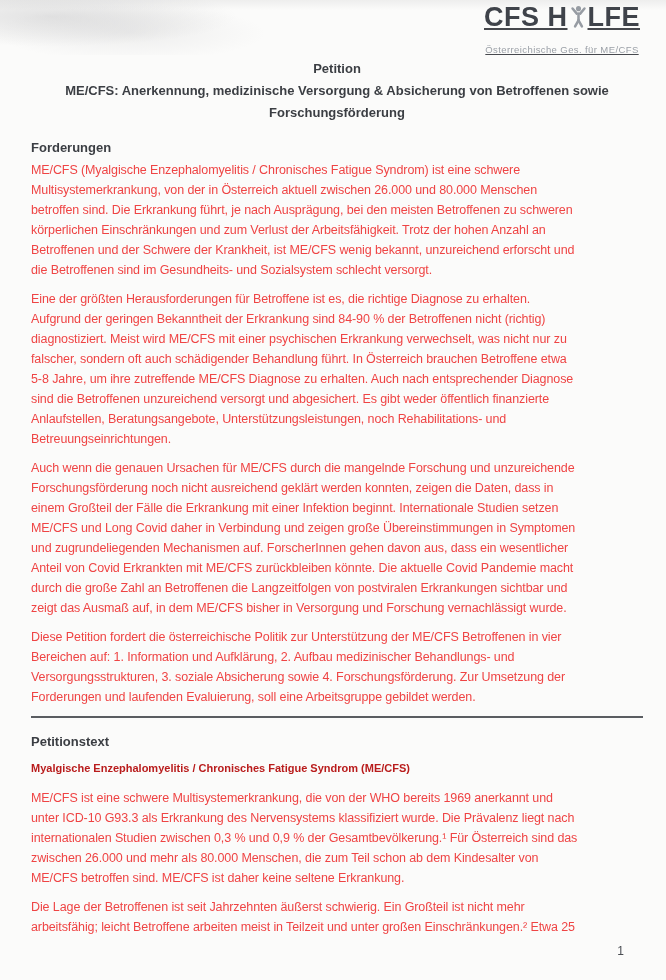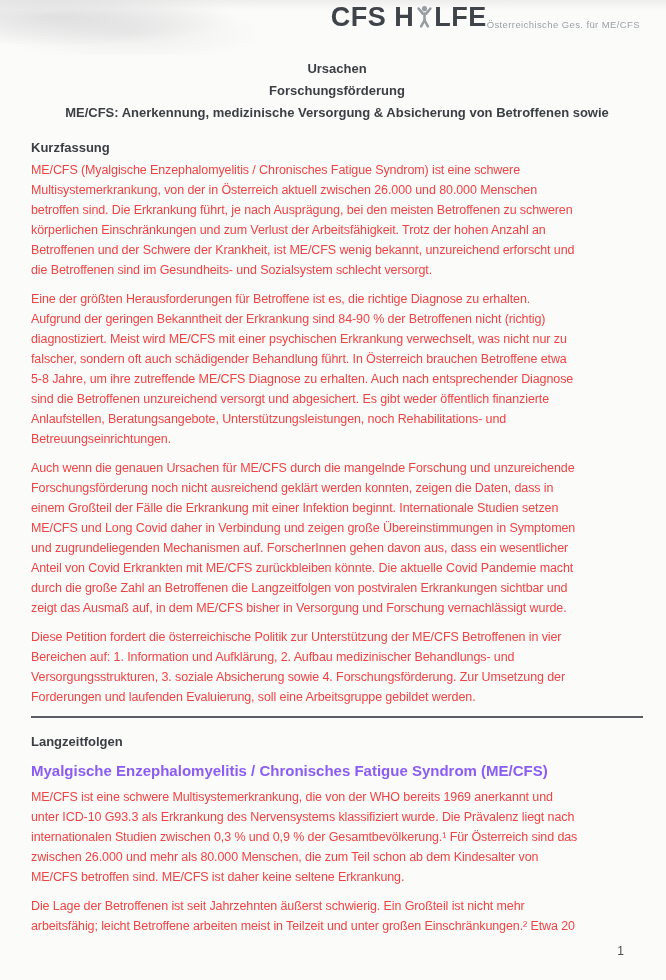--- a/index.html
+++ b/index.html
@@ -20,21 +20,21 @@
     pointer-events:none;
   }
   .smudge-top {
     position:absolute; left:0; top:0; width:666px; height:10px;
     background:linear-gradient(to bottom, rgba(120,120,125,.10), rgba(120,120,125,0));
     pointer-events:none;
   }
   
   .logo {
     position:absolute; top:4px; right:26px;
-    display:flex; align-items:flex-end;
+    display:flex; flex-direction:column; align-items:center;text-decoration:underline;
   }
   .logo-word {
     display:flex; align-items:flex-end;
     font-size:27px; font-weight:600; letter-spacing:.5px;
     color:#3f434a; line-height:26px;
   }
   .logo-person { width:17px; height:24px; margin:0 1px 1px 2px; }
   .logo-tagline {
     font-size:9.5px; letter-spacing:.4px; color:#9ba0a7; margin-top:14px;
   }
@@ -42,22 +42,22 @@
   .content { position:absolute; left:31px; top:58px; width:612px; }
   .title-block {
     text-align:center; font-weight:bold; font-size:13px;
     line-height:22px; color:#3b3e43;
   }
   .section-heading {
     font-weight:bold; font-size:13px; color:#3b3e43;
     margin:16px 0 1px;
   }
   .sub-heading {
-    font-weight:bold; font-size:15px; color:#8b5cf6;
-    margin:13px 0 8px;
+    font-weight:bold; font-size:11px; color:#b91c1c;
+    margin:13px 0 14px;
   }
   .para {
     font-size:12.5px; line-height:20px; letter-spacing:-0.1px;
     margin:5px 0 9px; white-space:pre-line; color:#ef4444;
   }
   .divider {
     border:none; border-top:2px solid #5a5d61;
     margin:7px 0 0 0; width:100%; height:0;
   }
   .page-number {
@@ -87,27 +87,27 @@
         <circle cx="10" cy="3.2" r="3" fill="#979ca3"></circle>
       </svg>
       <span>LFE</span>
     </div>
     <div class="logo-tagline">Österreichische Ges. für ME/CFS</div>
   </div>
 
   <div class="content">
 
     <div class="title-block">
-      <div>Ursachen</div>
+      <div>Petition</div>
+      <div>ME/CFS: Anerkennung, medizinische Versorgung &amp; Absicherung von Betroffenen sowie</div>
       <div>Forschungsförderung</div>
-      <div>ME/CFS: Anerkennung, medizinische Versorgung &amp; Absicherung von Betroffenen sowie</div>
     </div>
 
     <div>
-      <div class="section-heading">Kurzfassung</div>
+      <div class="section-heading">Forderungen</div>
       <p class="para">ME/CFS (Myalgische Enzephalomyelitis / Chronisches Fatigue Syndrom) ist eine schwere
 Multisystemerkrankung, von der in Österreich aktuell zwischen 26.000 und 80.000 Menschen
 betroffen sind. Die Erkrankung führt, je nach Ausprägung, bei den meisten Betroffenen zu schweren
 körperlichen Einschränkungen und zum Verlust der Arbeitsfähigkeit. Trotz der hohen Anzahl an
 Betroffenen und der Schwere der Krankheit, ist ME/CFS wenig bekannt, unzureichend erforscht und
 die Betroffenen sind im Gesundheits- und Sozialsystem schlecht versorgt.</p>
       <p class="para">Eine der größten Herausforderungen für Betroffene ist es, die richtige Diagnose zu erhalten.
 Aufgrund der geringen Bekanntheit der Erkrankung sind 84-90 % der Betroffenen nicht (richtig)
 diagnostiziert. Meist wird ME/CFS mit einer psychischen Erkrankung verwechselt, was nicht nur zu
 falscher, sondern oft auch schädigender Behandlung führt. In Österreich brauchen Betroffene etwa
@@ -125,28 +125,28 @@
 zeigt das Ausmaß auf, in dem ME/CFS bisher in Versorgung und Forschung vernachlässigt wurde.</p>
       <p class="para">Diese Petition fordert die österreichische Politik zur Unterstützung der ME/CFS Betroffenen in vier
 Bereichen auf: 1. Information und Aufklärung, 2. Aufbau medizinischer Behandlungs- und
 Versorgungsstrukturen, 3. soziale Absicherung sowie 4. Forschungsförderung. Zur Umsetzung der
 Forderungen und laufenden Evaluierung, soll eine Arbeitsgruppe gebildet werden.</p>
     </div>
 
     <hr class="divider">
 
     <div>
-      <div class="section-heading">Langzeitfolgen</div>
+      <div class="section-heading">Petitionstext</div>
       <div class="sub-heading">Myalgische Enzephalomyelitis / Chronisches Fatigue Syndrom (ME/CFS)</div>
       <p class="para">ME/CFS ist eine schwere Multisystemerkrankung, die von der WHO bereits 1969 anerkannt und
 unter ICD-10 G93.3 als Erkrankung des Nervensystems klassifiziert wurde. Die Prävalenz liegt nach
 internationalen Studien zwischen 0,3 % und 0,9 % der Gesamtbevölkerung.¹ Für Österreich sind das
 zwischen 26.000 und mehr als 80.000 Menschen, die zum Teil schon ab dem Kindesalter von
 ME/CFS betroffen sind. ME/CFS ist daher keine seltene Erkrankung.</p>
       <p class="para">Die Lage der Betroffenen ist seit Jahrzehnten äußerst schwierig. Ein Großteil ist nicht mehr
-arbeitsfähig; leicht Betroffene arbeiten meist in Teilzeit und unter großen Einschränkungen.² Etwa 20</p>
+arbeitsfähig; leicht Betroffene arbeiten meist in Teilzeit und unter großen Einschränkungen.² Etwa 25</p>
     </div>
 
   </div>
 
   <div class="page-number">1</div>
 
 </div>
 
 </body></html>

